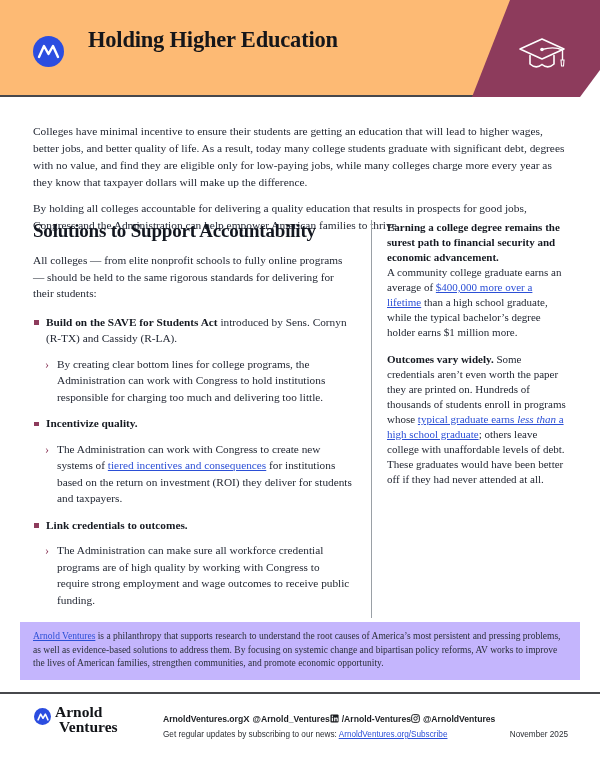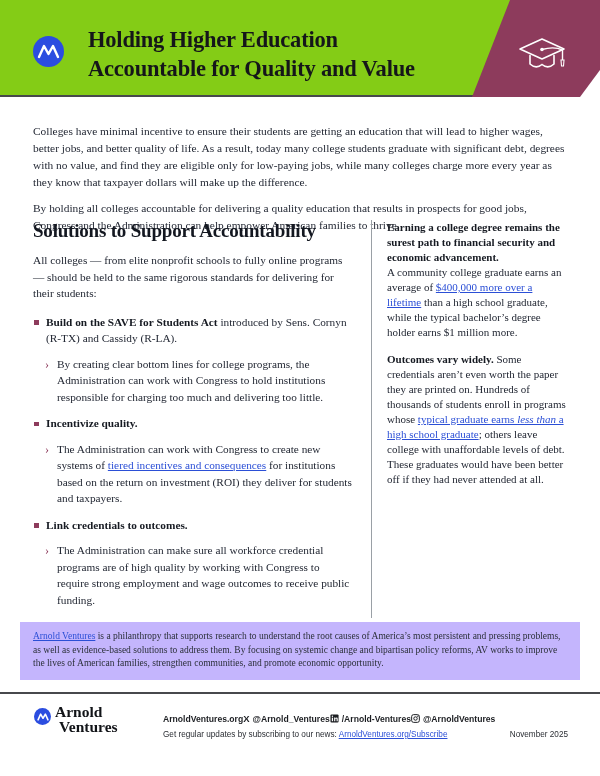--- a/index.html
+++ b/index.html
@@ -4,21 +4,21 @@
 <style>
   * { margin:0; padding:0; box-sizing:border-box; }
   html,body { background:#e9e9e9; }
   .page {
     position:relative; width:600px; height:776px; margin:0 auto;
     background:#ffffff; overflow:hidden;
     font-family:"Liberation Serif", serif; color:#232834;
   }
 
   
-  .header { position:absolute; left:0; top:0; width:544px; height:97px; background:#84cc16; border-bottom:2px solid #47484c; }
+  .header { position:absolute; left:0; top:0; width:544px; height:97px; background:#fdba74; border-bottom:2px solid #47484c; }
   .accent-shape { position:absolute; left:0; top:0; width:600px; height:97px; background:#8d3b5c;
     clip-path:polygon(510px 0, 600px 0, 600px 70px, 580px 97px, 472px 97px); }
   .cap-icon { position:absolute; left:516px; top:36px; }
   .av-circle { position:absolute; left:33px; top:36px; width:31px; height:31px; border-radius:50%; background:#2b4de0; display:flex; align-items:center; justify-content:center; }
   .header-title { position:absolute; left:88px; top:25px; font-weight:bold; font-size:22.5px; line-height:29px; color:#15161a; letter-spacing:-0.2px; }
 
   
   .intro { position:absolute; left:33px; top:123px; width:536px; font-size:11.4px; line-height:17px; }
   .intro p + p { margin-top:9px; }
 
@@ -69,21 +69,20 @@
         <path d="M45,24 h3 l-0.5,6 h-2 z" stroke="#ffffff" stroke-width="1.1" fill="none"></path>
       </svg>
     </span>
     <div class="av-circle">
       <svg width="23" height="15" viewBox="0 0 23 15">
         <polyline points="2,13 7,2 11.5,10 16,2 21,13" fill="none" stroke="#ffffff" stroke-width="2.4" stroke-linecap="round" stroke-linejoin="round"></polyline>
       </svg>
     </div>
     <div class="header-title">
       <div>Holding Higher Education</div>
-      <div>Accountable for Quality and Value</div>
     </div>
   </div>
 
   <div class="intro">
     <p>Colleges have minimal incentive to ensure their students are getting an education that will lead to higher wages, better jobs, and better quality of life. As a result, today many college students graduate with significant debt, degrees with no value, and find they are eligible only for low-paying jobs, while many colleges charge more every year as they know that taxpayer dollars will make up the difference.</p>
     <p>By holding all colleges accountable for delivering a quality education that results in prospects for good jobs, Congress and the Administration can help empower American families to thrive.</p>
   </div>
 
   <div class="columns">
 

